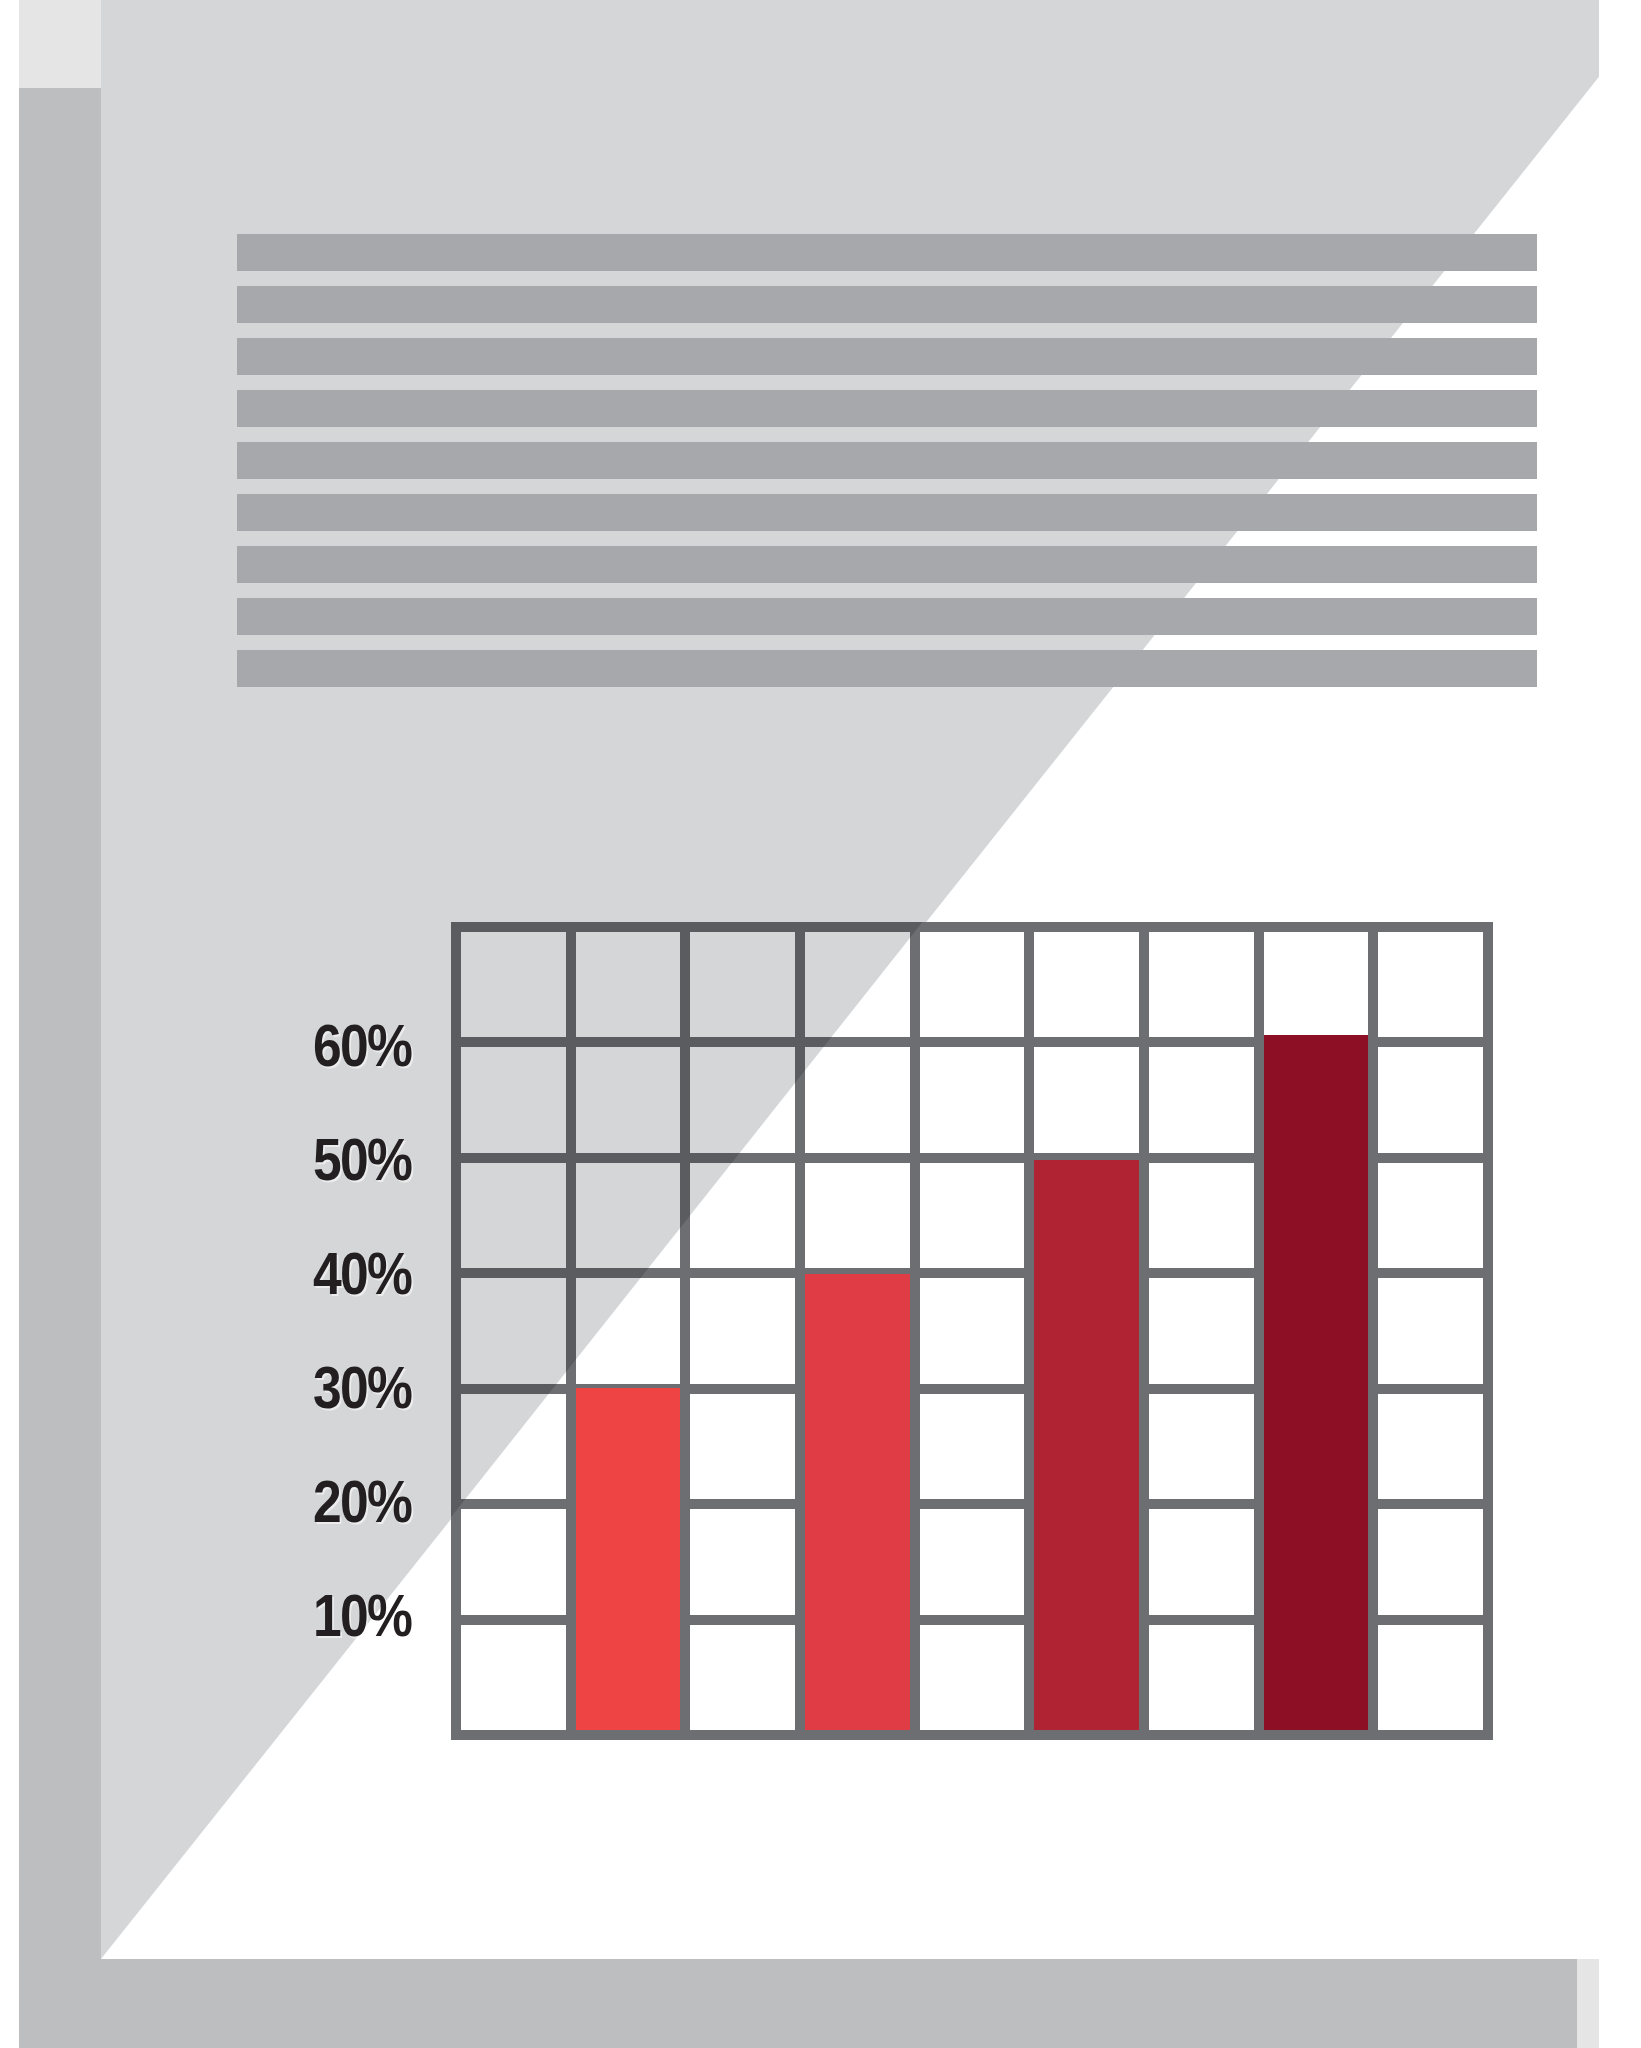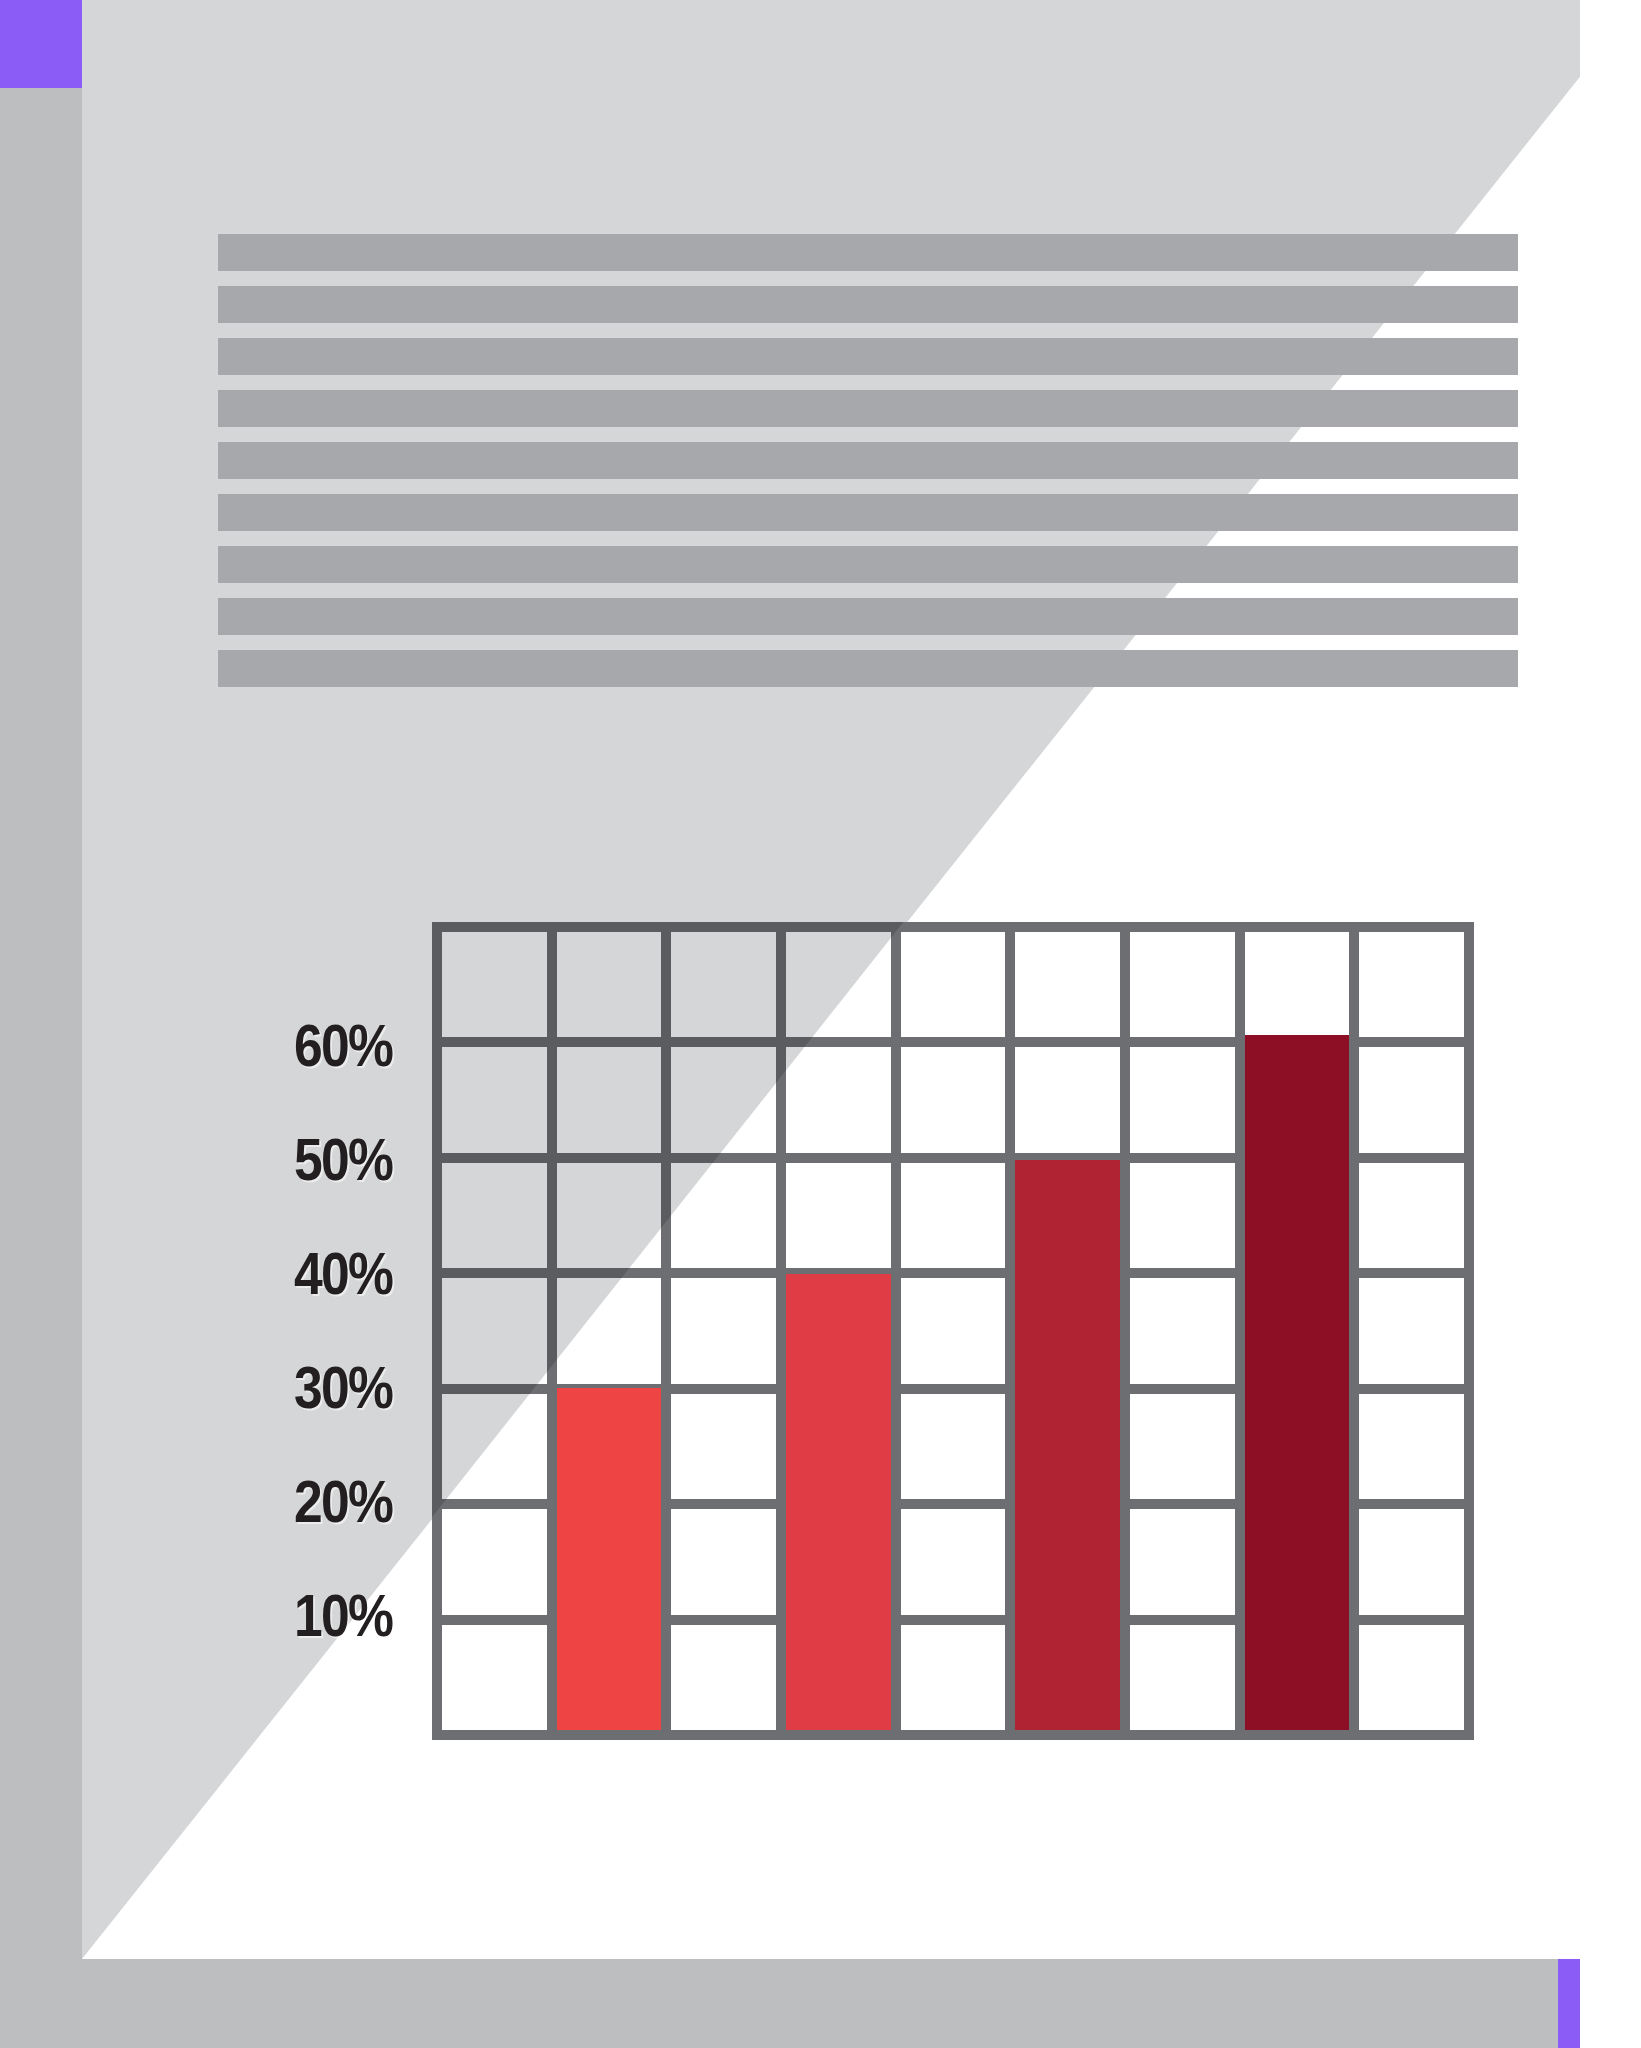--- a/index.html
+++ b/index.html
@@ -5,22 +5,23 @@
   html, body {
     margin: 0;
     padding: 0;
     background: #ffffff;
   }
   #stage {
     position: relative;
     width: 1580px;
     height: 2048px;
     overflow: hidden;
-    background: #8b5cf6;
+    background: #e5e5e5;
     font-family: "Liberation Sans", sans-serif;
+    margin-left: 19px;
   }
 
   
   .page-shadow {
     position: absolute;
     left: 0px;
     top: 88px;
     width: 1558px;
     height: 1960px;
     background: #bcbec0;

